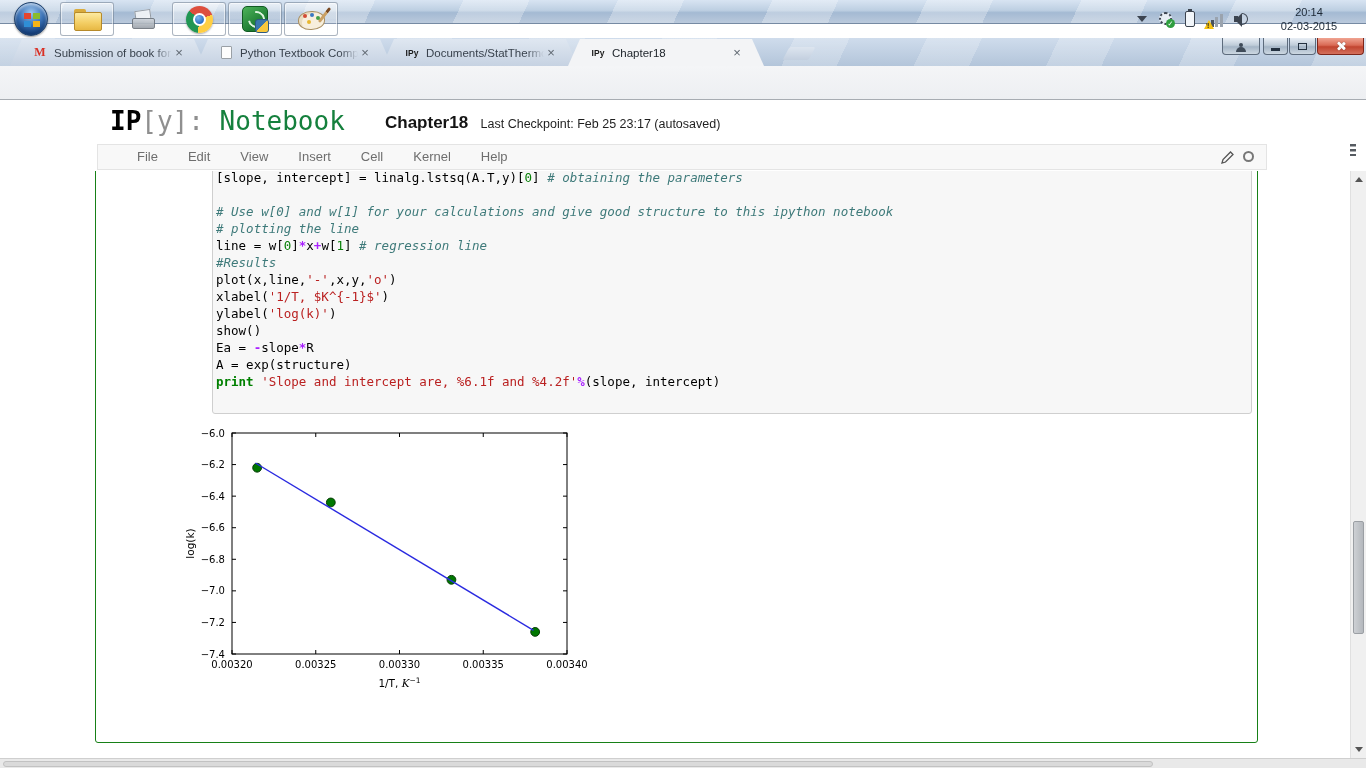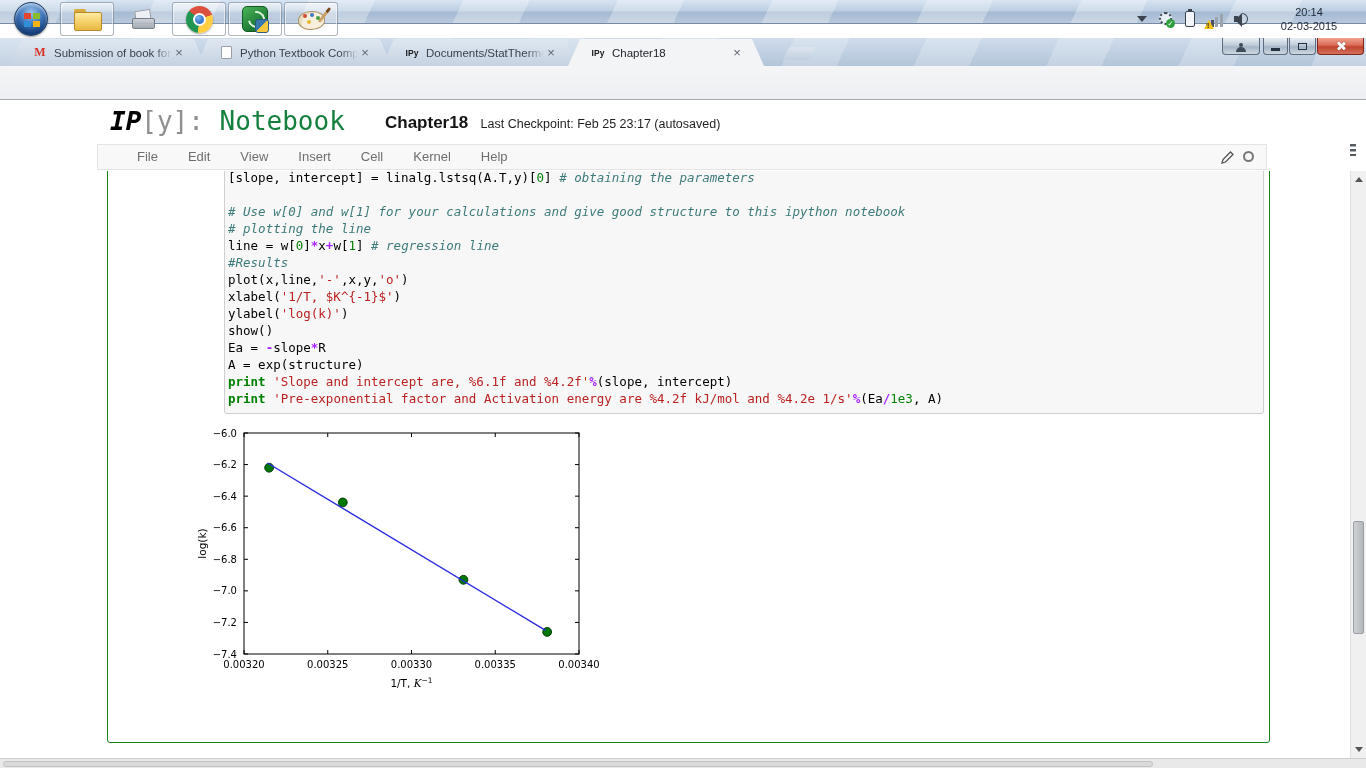--- a/index.html
+++ b/index.html
@@ -145,34 +145,34 @@
     border:2.5px solid #f2b01e; }
   #norton::after { content:"\2713"; position:absolute; left:5px; top:2px; color:#111; font-size:10px; font-weight:bold; }
   #hamburger { position:absolute; left:1338px; top:78px; width:18px; height:12px;
     background:linear-gradient(#565b61,#565b61) 0 0/18px 2.5px,
                linear-gradient(#565b61,#565b61) 0 5px/18px 2.5px,
                linear-gradient(#565b61,#565b61) 0 10px/18px 2.5px; background-repeat:no-repeat; }
 
   
   #nb-header { position:absolute; left:0; top:100px; width:1350px; height:71px; background:#fff; }
   #logo { position:absolute; left:110px; top:6px; font-family:"DejaVu Sans Mono",monospace; font-size:26px; }
-  #logo .l-ip { color:#000; font-weight:bold;font-style:italic; }
+  #logo .l-ip { color:#000; font-weight:bold; }
   #logo .l-y { color:#8f8f8f; }
   #logo .l-nb { color:#15803d; }
   #nb-title-row { position:absolute; left:385px; top:13px; }
   #nb-title { font-weight:bold; font-size:17px; color:#141414; display:inline; }
   #nb-checkpoint { font-size:12.5px; color:#1f1f1f; margin-left:8px; }
   #nb-menubar { position:absolute; left:97px; top:44px; width:1170px; height:26px; background:#f8f8f8;
     border:1px solid #e4e4e4; border-radius:0; display:flex; align-items:center; padding-left:24px; }
   .menu-item { font-size:13px; color:#6e6e6e; padding:0 15px; line-height:24px; }
   #pencil { position:absolute; right:32px; top:6px; width:13px; height:13px; }
   #kernel-circle { position:absolute; right:12px; top:6px; width:11px; height:11px; border:2px solid #777; border-radius:50%; }
 
   
-  #content { position:absolute; left:12px; top:171px; width:1350px; height:587px; background:#fff; overflow:hidden; }
+  #content { position:absolute; left:0; top:171px; width:1350px; height:587px; background:#fff; overflow:hidden; }
   #cell-border { position:absolute; left:95px; top:-28px; width:1163px; height:600px;
     border:1px solid #178017; border-radius:3px; }
   #inputbox { position:absolute; left:212px; top:-6px; width:1040px; height:249px;
     background:#f7f7f7; border:1px solid #cfcfcf; border-radius:3px; }
   #code { position:absolute; left:216px; top:-2px; font-family:"DejaVu Sans Mono",monospace;
     font-size:12.5px; line-height:17px; color:#000; }
   #code .ln { height:17px; white-space:pre; }
   #code .c { color:#3E7A7A; font-style:italic; }
   #code .s { color:#BA2121; }
   #code .k { color:#008000; font-weight:bold; }
@@ -342,21 +342,20 @@
         <div class="ln"><span class="c"># plotting the line</span></div>
         <div class="ln"><span class="p">line = w[</span><span class="n">0</span><span class="p">]</span><span class="o">*</span><span class="p">x</span><span class="o">+</span><span class="p">w[</span><span class="n">1</span><span class="p">] </span><span class="c"># regression line</span></div>
         <div class="ln"><span class="c">#Results</span></div>
         <div class="ln"><span class="p">plot(x,line,</span><span class="s">'-'</span><span class="p">,x,y,</span><span class="s">'o'</span><span class="p">)</span></div>
         <div class="ln"><span class="p">xlabel(</span><span class="s">'1/T, $K^{-1}$'</span><span class="p">)</span></div>
         <div class="ln"><span class="p">ylabel(</span><span class="s">'log(k)'</span><span class="p">)</span></div>
         <div class="ln"><span class="p">show()</span></div>
         <div class="ln"><span class="p">Ea = </span><span class="o">-</span><span class="p">slope</span><span class="o">*</span><span class="p">R</span></div>
         <div class="ln"><span class="p">A = exp(structure)</span></div>
         <div class="ln"><span class="k">print</span><span class="p"> </span><span class="s">'Slope and intercept are, %6.1f and %4.2f'</span><span class="o">%</span><span class="p">(slope, intercept)</span></div>
-        <div class="ln"><span class="k">print</span><span class="p"> </span><span class="s">'Pre-exponential factor and Activation energy are %4.2f kJ/mol and %4.2e 1/s'</span><span class="o">%</span><span class="p">(Ea</span><span class="o">/</span><span class="n">1e3</span><span class="p">, A)</span></div>
       </div>
     <svg id="figure" width="420" height="268" viewBox="0 0 420 268">
         <rect x="62" y="6" width="335" height="221" fill="#fff" stroke="#000" stroke-width="1"></rect>
         <line x1="62" y1="227" x2="62" y2="223" stroke="#000"></line>
         <line x1="62" y1="6" x2="62" y2="10" stroke="#000"></line>
         <text x="62" y="241" text-anchor="middle" class="tick">0.00320</text>
         <line x1="145.74999999999963" y1="227" x2="145.74999999999963" y2="223" stroke="#000"></line>
         <line x1="145.74999999999963" y1="6" x2="145.74999999999963" y2="10" stroke="#000"></line>
         <text x="145.74999999999963" y="241" text-anchor="middle" class="tick">0.00325</text>
         <line x1="229.5" y1="227" x2="229.5" y2="223" stroke="#000"></line>

